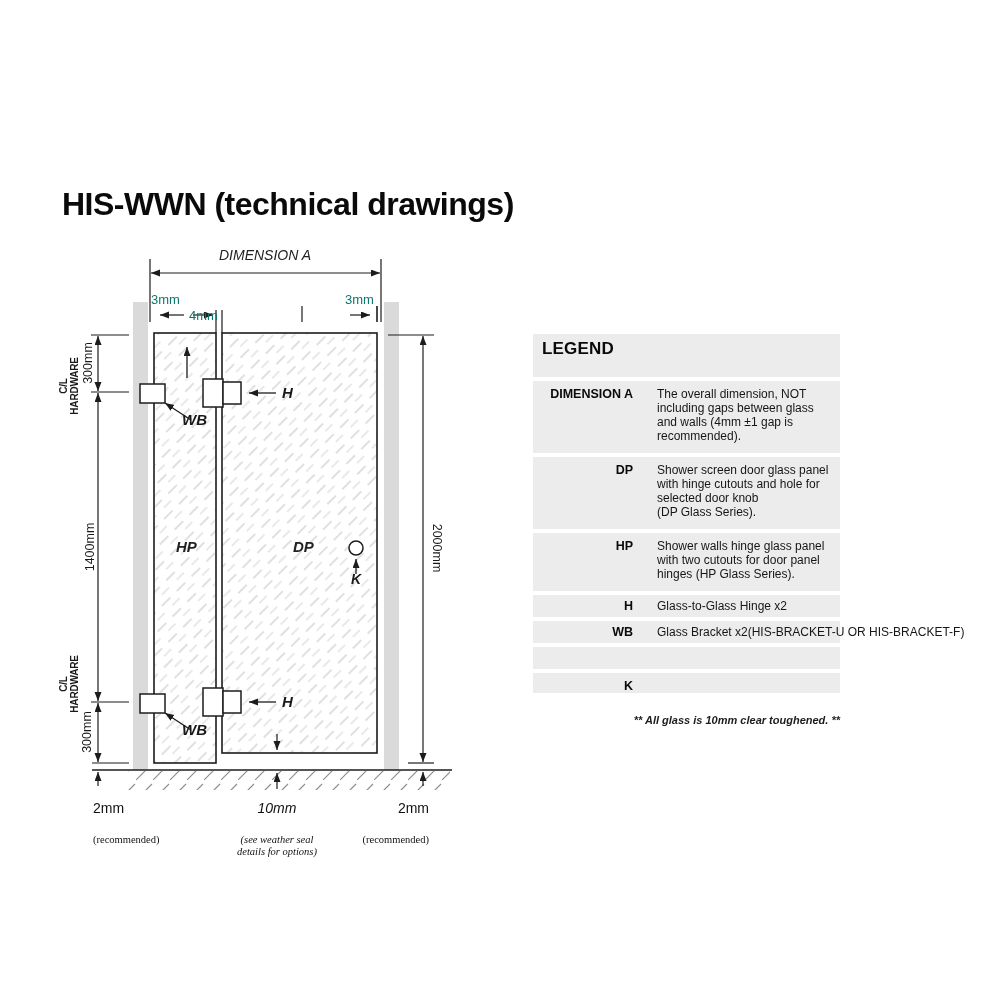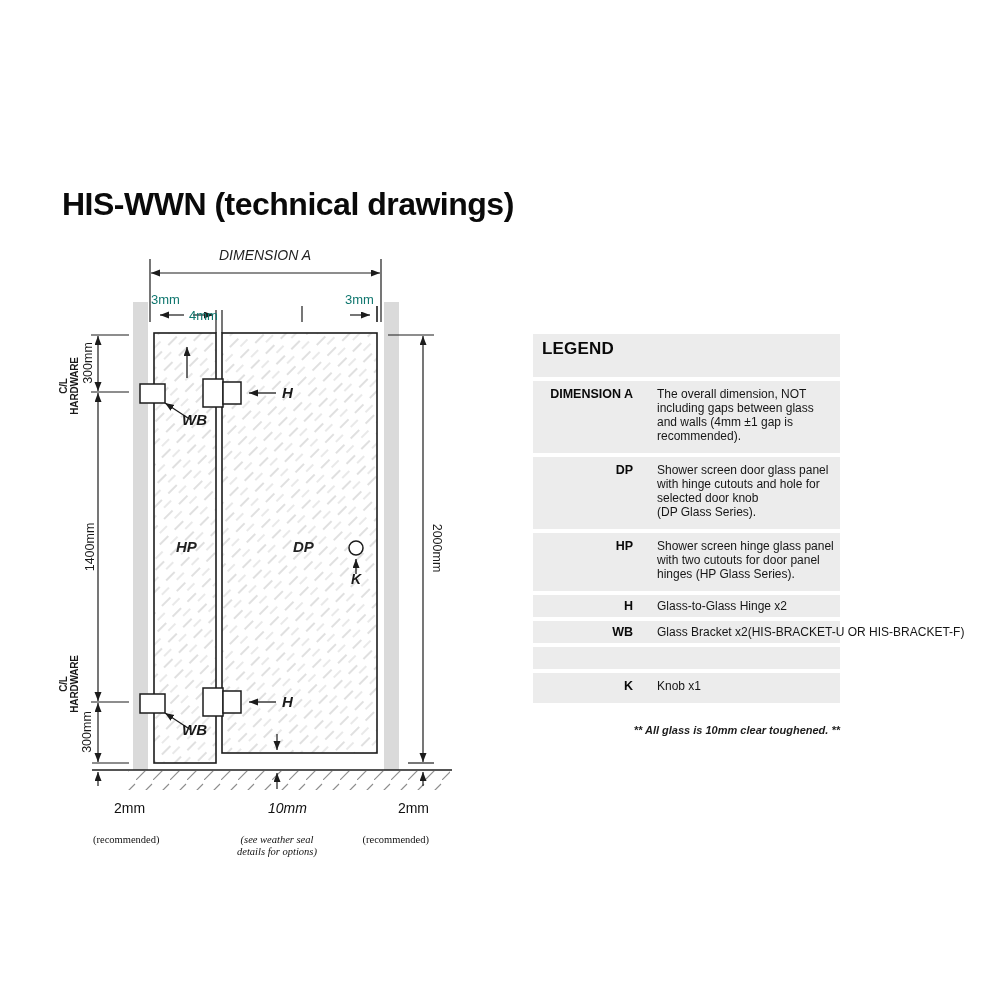--- a/index.html
+++ b/index.html
@@ -12,21 +12,21 @@
   .dimA{left:200px;top:247px;width:130px;text-align:center;font-style:italic;font-size:14px;color:#222;}
   .gap{font-size:13px;color:#0f766e;}
   .panel-lbl{font-size:15px;font-weight:700;font-style:italic;color:#222;}
   .hw-lbl{font-size:15px;font-weight:700;font-style:italic;color:#191919;}
   .rot{position:absolute;transform:translate(-50%,-50%) rotate(-90deg);text-align:center;
        white-space:pre-line;color:#191919;}
   .rot90{position:absolute;transform:translate(-50%,-50%) rotate(90deg);text-align:center;
        white-space:nowrap;color:#191919;}
   .dimtxt{font-size:12.5px;}
   .cl{font-size:10px;font-weight:700;line-height:11px;letter-spacing:-0.2px;}
-  .note-big{font-size:14px;line-height:15px;margin-left:21px;}
+  .note-big{font-size:14px;line-height:15px;}
   .note-sm{font-size:10.5px;line-height:11.5px;font-family:Liberation Serif, serif;}
   .it{font-style:italic;}
   .seal{left:197px;top:783px;width:160px;text-align:center;}
   .recl{left:93px;top:783px;}
   .recr{left:309px;top:783px;width:120px;text-align:right;}
   
   .legend{position:absolute;left:533px;top:334px;width:307px;}
   .lg-head{background:#ececec;height:43px;line-height:30px;padding-left:9px;
            font-size:17px;font-weight:700;letter-spacing:0.2px;color:#0a0a0a;}
   .lg-row{background:#ececec;display:flex;margin-top:4px;}
@@ -187,37 +187,36 @@
     </div>
     <div class="lg-row">
       <div class="lg-term">DP</div>
       <div class="lg-desc">Shower screen door glass panel
 with hinge cutouts and hole for
 selected door knob
 (DP Glass Series).</div>
     </div>
     <div class="lg-row">
       <div class="lg-term">HP</div>
-      <div class="lg-desc">Shower screen hinge glass panel
+      <div class="lg-desc">Shower walls hinge glass panel
 with two cutouts for door panel
 hinges (HP Glass Series).</div>
     </div>
     <div class="lg-row sm">
       <div class="lg-term">H</div>
       <div class="lg-desc">Glass-to-Glass Hinge x2</div>
     </div>
     <div class="lg-row sm">
       <div class="lg-term">WB</div>
       <div class="lg-desc nowrap">Glass Bracket x2(HIS-BRACKET-U OR HIS-BRACKET-F)</div>
     </div>
     <div class="lg-row empty">
       <div class="lg-term"></div>
       <div class="lg-desc"></div>
     </div>
     <div class="lg-row">
       <div class="lg-term">K</div>
-      <div class="lg-desc">Knob x1</div>
     </div>
 
     <div class="lg-foot">** All glass is 10mm clear toughened. **</div>
   </div>
 
 </div>
 
 </body></html>

